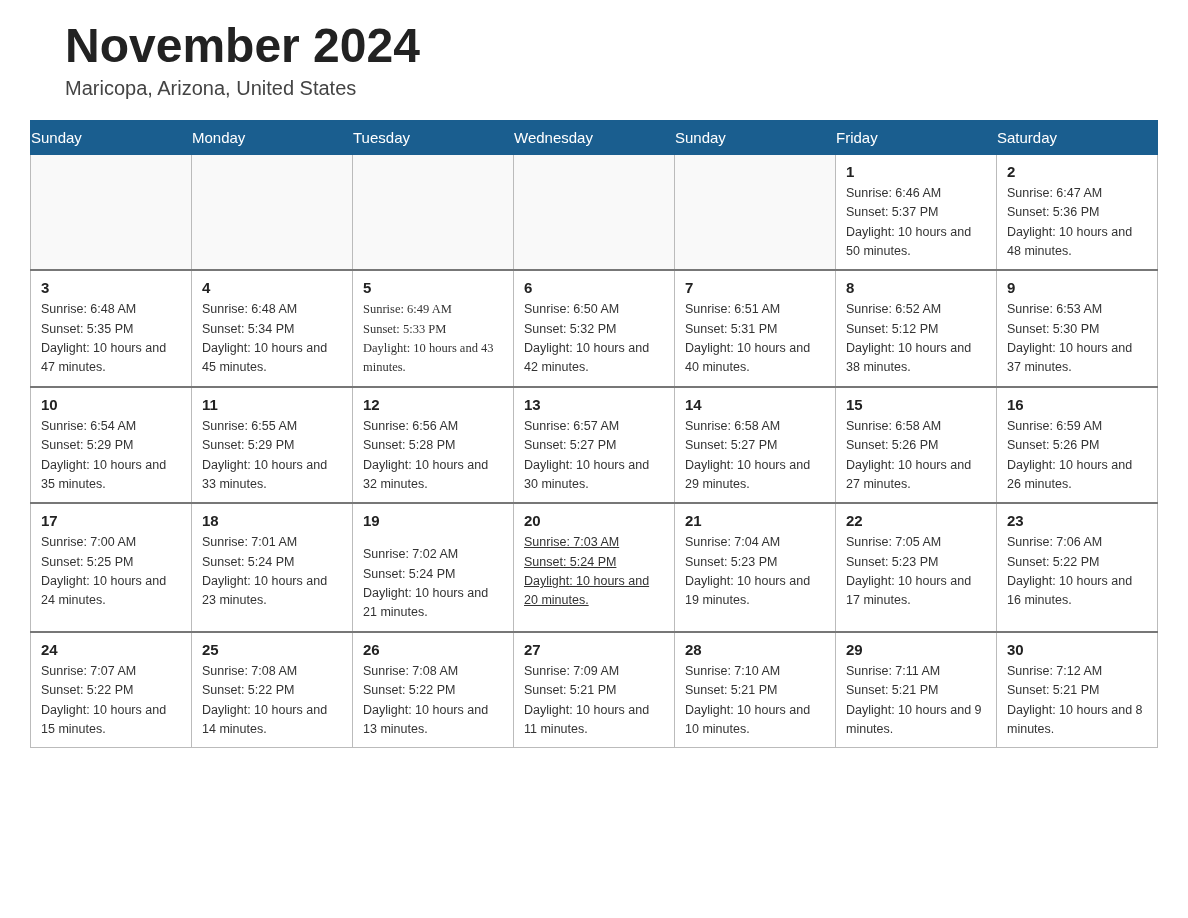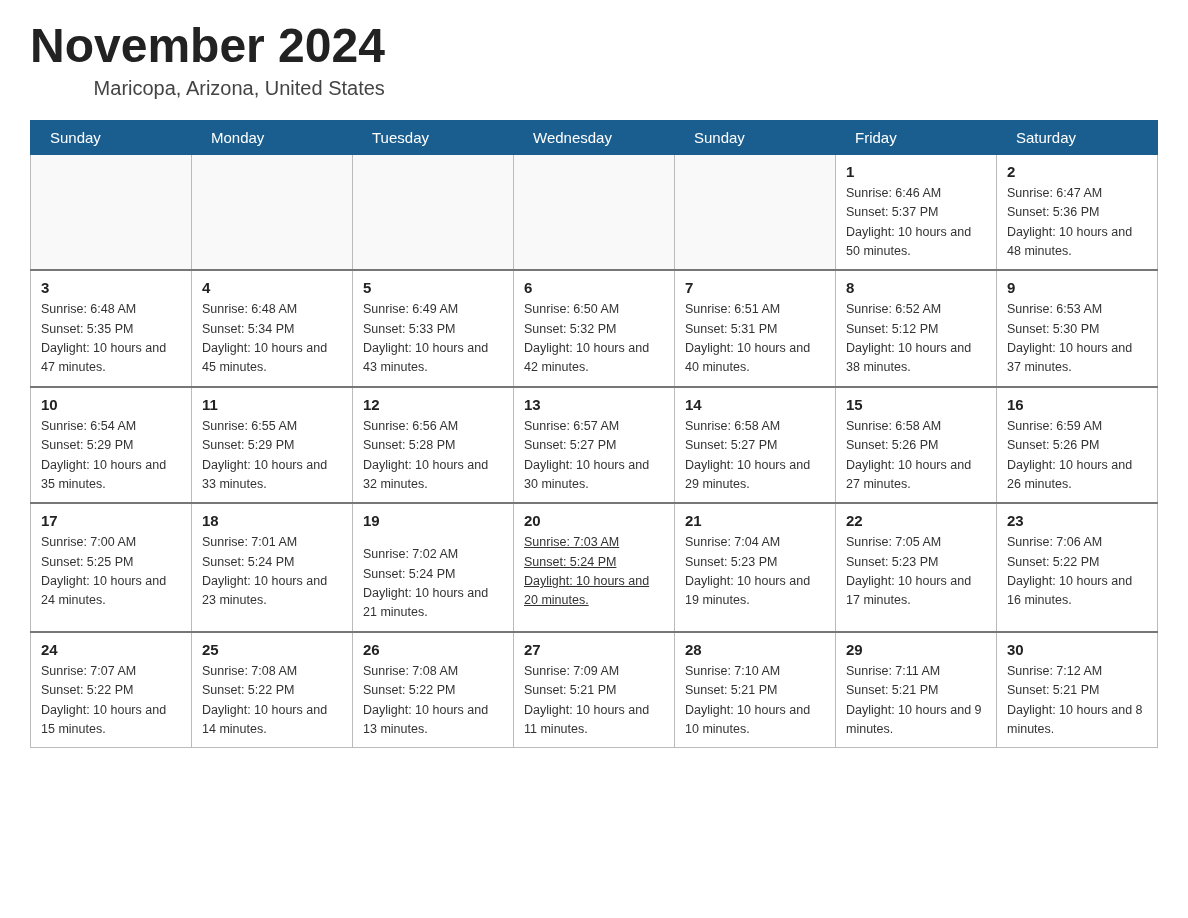--- a/index.html
+++ b/index.html
@@ -32,21 +32,21 @@
       font-weight: bold;
       color: #1a6ab5;
       line-height: 1;
     }
     .logo-top-row {
       display: flex;
       align-items: center;
       gap: 4px;
     }
     .title-section {
-      text-align: right;
+      margin-left: 35px;
     }
     .month-title {
       font-size: 48px;
       font-weight: bold;
       color: #222;
       line-height: 1.1;
     }
     .location {
       font-size: 20px;
       color: #444;
@@ -55,21 +55,21 @@
     .calendar {
       width: 100%;
       border-collapse: collapse;
       border: 1.5px solid #999;
     }
     .calendar th {
       background-color: #1a5e8f;
       color: #fff;
       font-size: 15px;
       font-weight: normal;
-      padding: 8px 19px;
+      padding: 8px 0;
       text-align: left;
       border: 1px solid #1a5e8f;
     }
     .calendar td {
       vertical-align: top;
       padding: 8px 10px;
       border: 1px solid #bbb;
       width: calc(100% / 7);
       min-height: 110px;
       height: 110px;
@@ -144,21 +144,21 @@
 Daylight: 10 hours and 47 minutes.</div>
         </td>
         <td>
           <div class="day-number">4</div>
           <div class="day-info" style="white-space: pre-line;">Sunrise: 6:48 AM
 Sunset: 5:34 PM
 Daylight: 10 hours and 45 minutes.</div>
         </td>
         <td>
           <div class="day-number">5</div>
-          <div class="day-info" style="white-space: pre-line;">Sunrise: 6:49 AM
+          <div class="day-info" style="white-space: pre-line; font-family: Liberation Serif, serif;">Sunrise: 6:49 AM
 Sunset: 5:33 PM
 Daylight: 10 hours and 43 minutes.</div>
         </td>
         <td>
           <div class="day-number">6</div>
           <div class="day-info" style="white-space: pre-line;">Sunrise: 6:50 AM
 Sunset: 5:32 PM
 Daylight: 10 hours and 42 minutes.</div>
         </td>
         <td>

